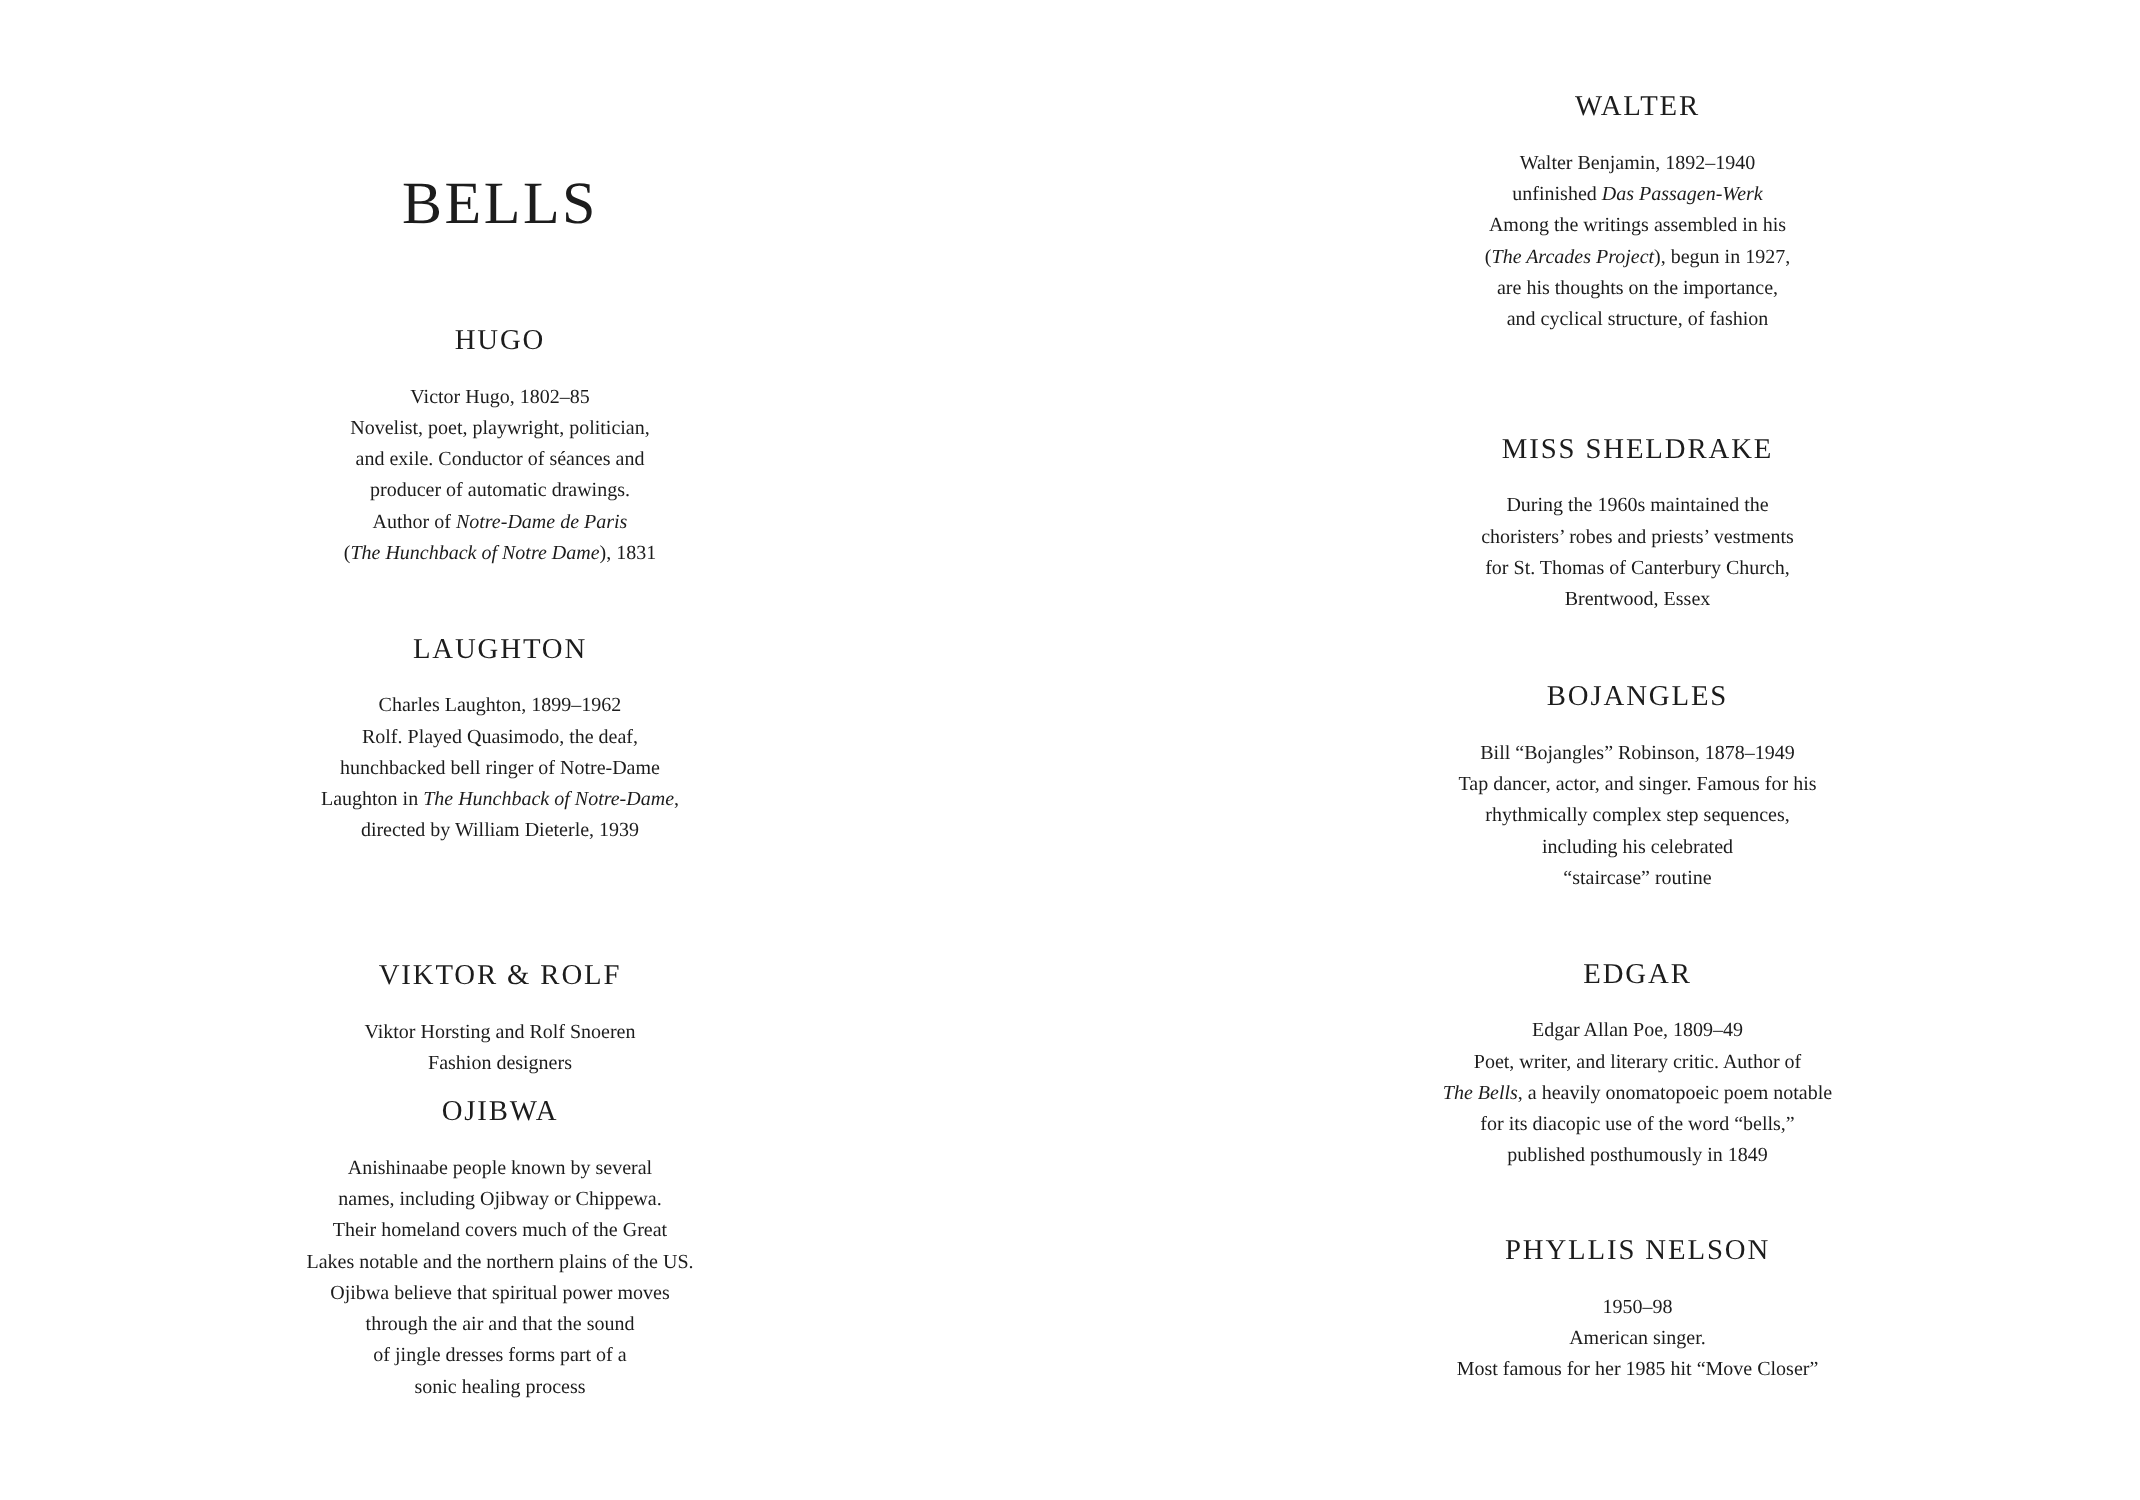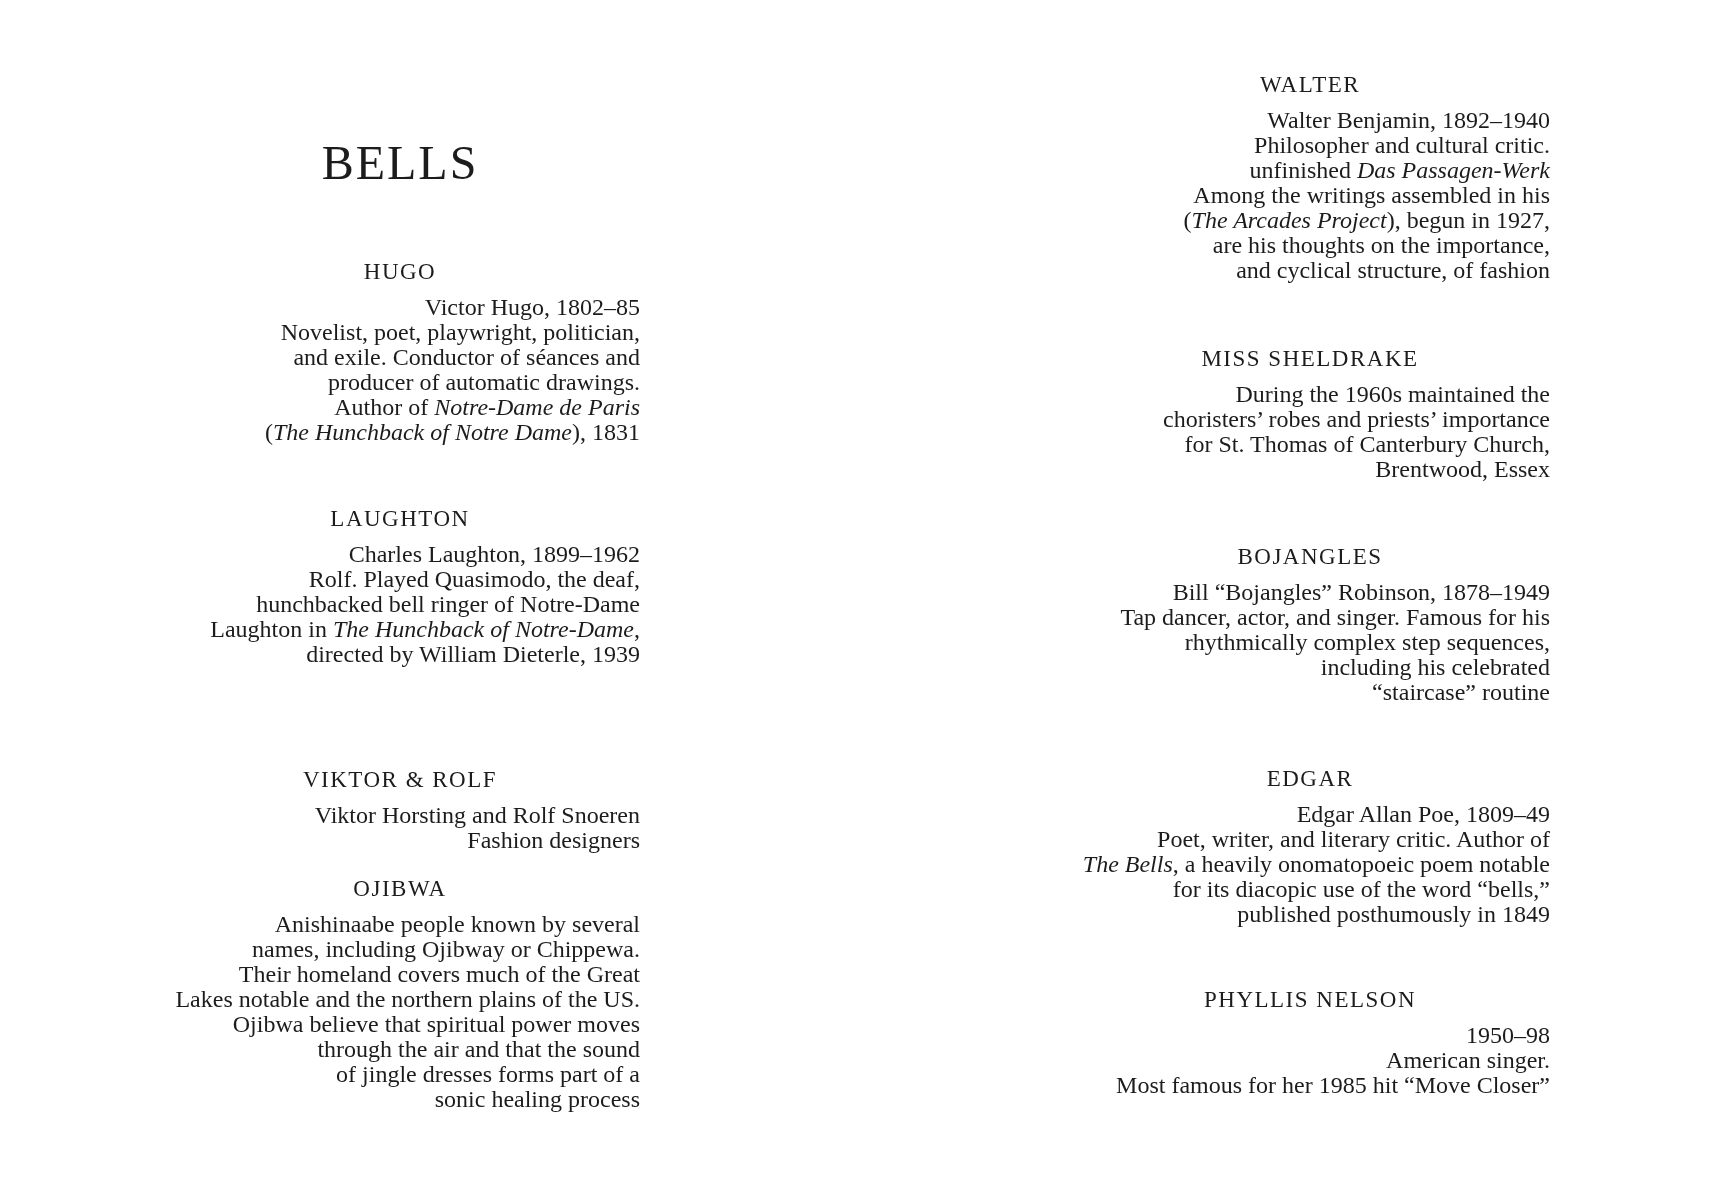--- a/index.html
+++ b/index.html
@@ -46,24 +46,23 @@
     left: 0;
     width: 100%;
     text-align: center;
   }
   .entry-heading {
     font-size: 23px;
     line-height: 19px;
     letter-spacing: 1.5px;
   }
   .entry-body {
-    margin-top: 14px;
-    font-size: 24px;
+    margin-top: 24px;
+    font-size: 16px;
     line-height: 25px;
-    text-align: right;
   }
   .entry-body .line {
     white-space: nowrap;
   }
 </style>
 </head>
 <body>
 
 <div class="spread">
   <section class="column left">
@@ -108,33 +107,32 @@
           <div class="line"><span>of jingle dresses forms part of a</span></div>
           <div class="line"><span>sonic healing process</span></div>
         </div>
       </div>
     </section>
   <section class="column right">
       <div class="entry" style="top: 75px;">
         <div class="entry-heading">WALTER</div>
         <div class="entry-body">
           <div class="line"><span>Walter Benjamin, 1892–1940</span></div>
-          <div class="line"><span>Philosopher and cultural critic.</span></div>
           <div class="line"><span>unfinished </span><i>Das Passagen-Werk</i></div>
           <div class="line"><span>Among the writings assembled in his</span></div>
           <div class="line"><span>(</span><i>The Arcades Project</i><span>), begun in 1927,</span></div>
           <div class="line"><span>are his thoughts on the importance,</span></div>
           <div class="line"><span>and cyclical structure, of fashion</span></div>
         </div>
       </div>
       <div class="entry" style="top: 349px;">
         <div class="entry-heading">MISS SHELDRAKE</div>
         <div class="entry-body">
           <div class="line"><span>During the 1960s maintained the</span></div>
-          <div class="line"><span>choristers’ robes and priests’ importance</span></div>
+          <div class="line"><span>choristers’ robes and priests’ vestments</span></div>
           <div class="line"><span>for St. Thomas of Canterbury Church,</span></div>
           <div class="line"><span>Brentwood, Essex</span></div>
         </div>
       </div>
       <div class="entry" style="top: 547px;">
         <div class="entry-heading">BOJANGLES</div>
         <div class="entry-body">
           <div class="line"><span>Bill “Bojangles” Robinson, 1878–1949</span></div>
           <div class="line"><span>Tap dancer, actor, and singer. Famous for his</span></div>
           <div class="line"><span>rhythmically complex step sequences,</span></div>

